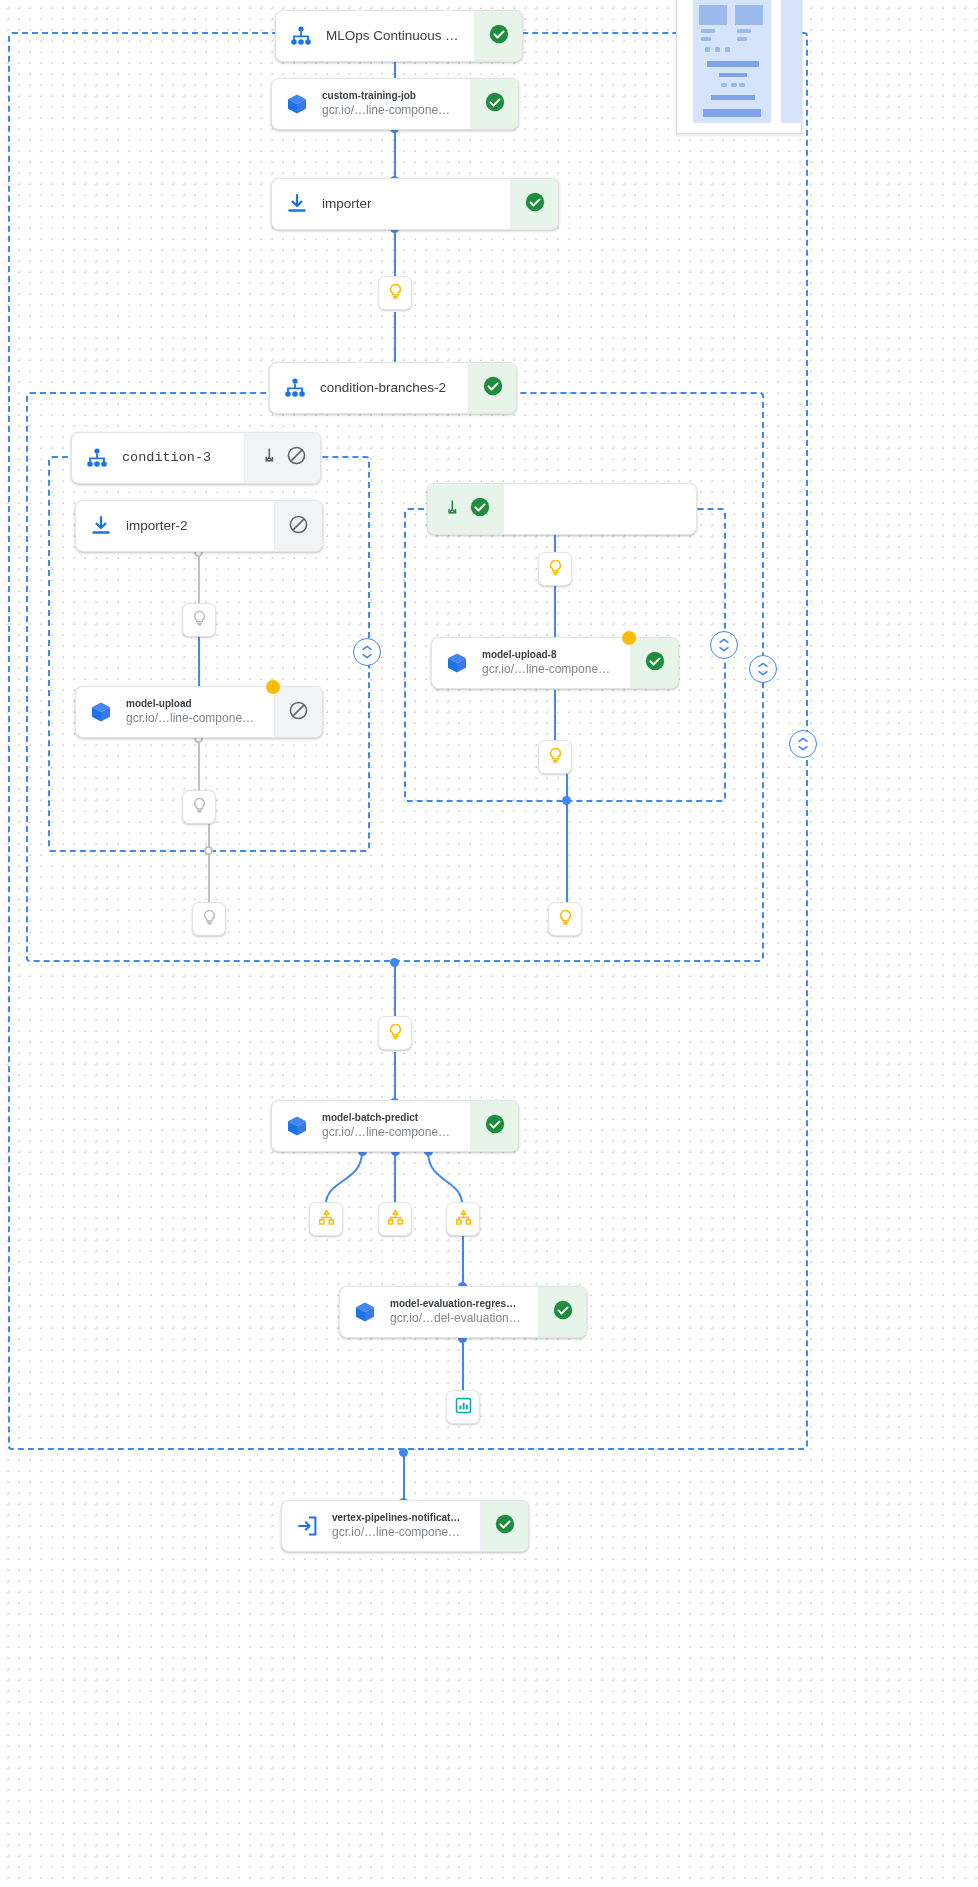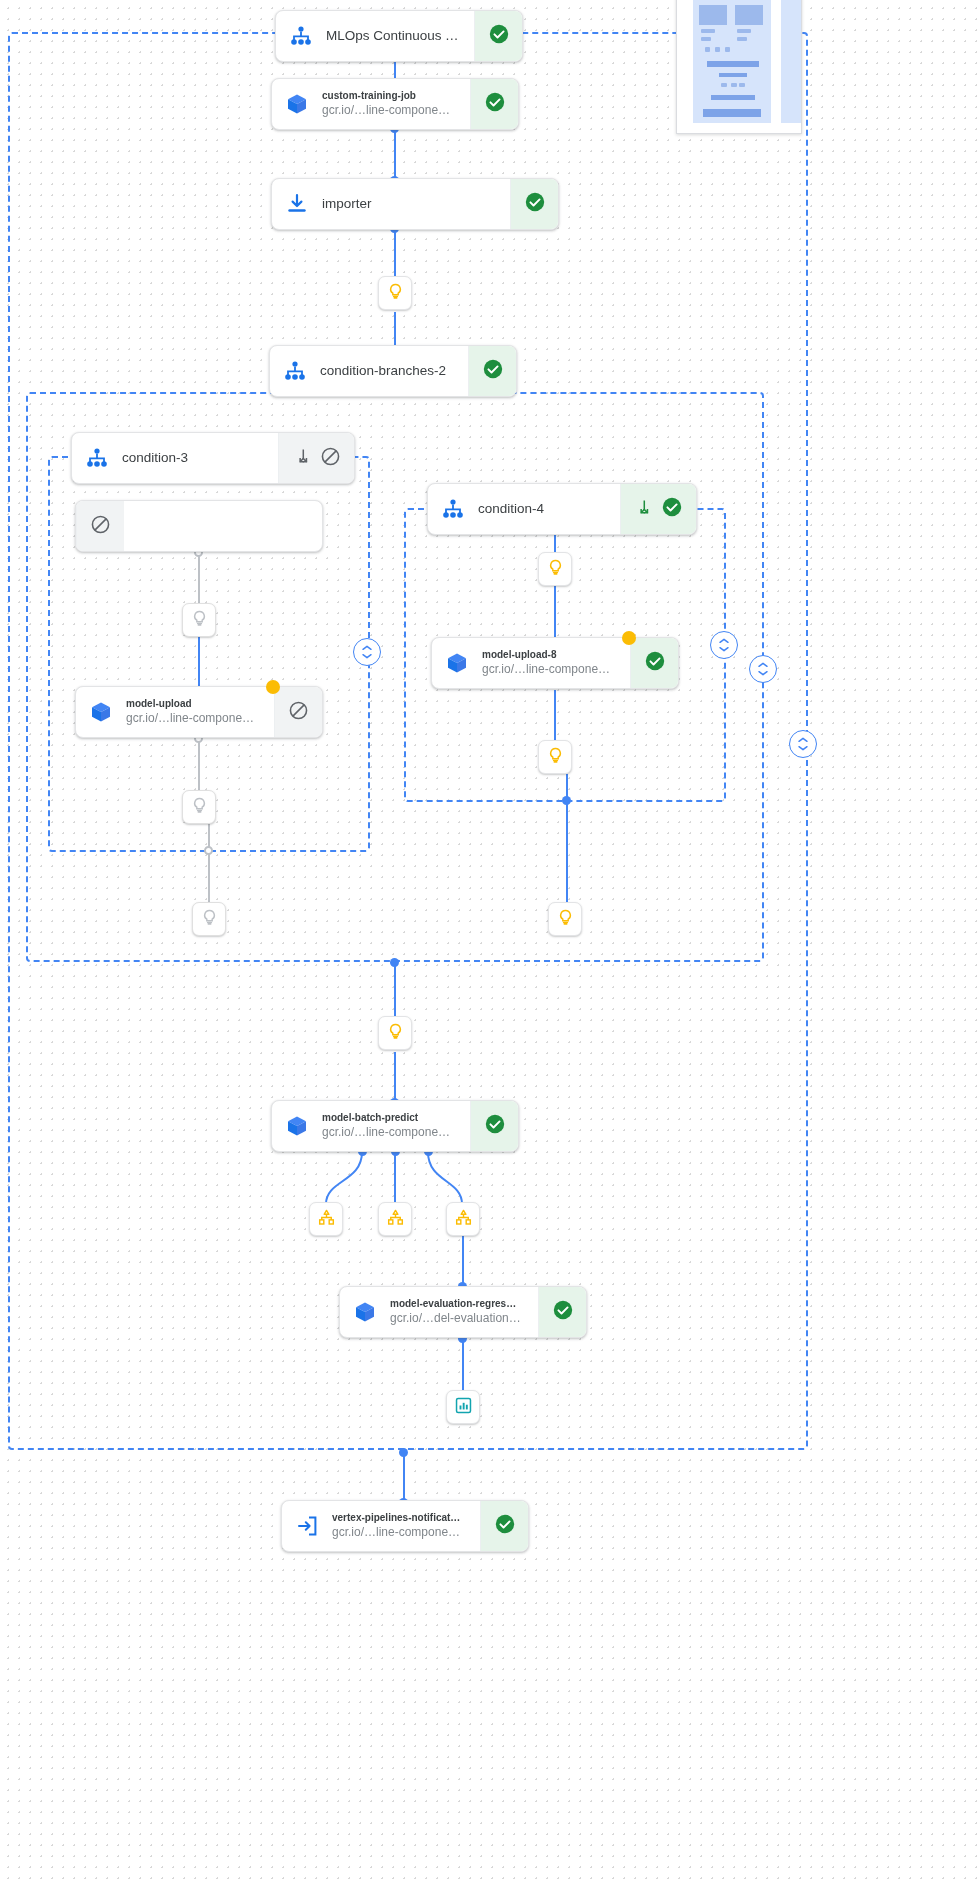--- a/index.html
+++ b/index.html
@@ -226,21 +226,21 @@
 
   <div class="pill" style="left:378px; top:276px;">
     <span>
       <svg width="19" height="19" viewBox="0 0 24 24">
         <path d="M12 3.2 A6 6 0 0 1 15.4 14.2 L15.4 16.2 L8.6 16.2 L8.6 14.2 A6 6 0 0 1 12 3.2 Z" fill="none" stroke="#fbbc04" stroke-width="1.9"></path>
         <path d="M9.6 18.3 L14.4 18.3 M10.4 20.3 L13.6 20.3" stroke="#fbbc04" stroke-width="1.9" stroke-linecap="round"></path>
       </svg>
     </span>
   </div>
 
-  <div class="node" style="left:269px; top:345px; width:248px;">
+  <div class="node" style="left:269px; top:362px; width:248px;">
     <div class="body">
       <span class="icon">
         <svg width="24" height="24" viewBox="0 0 24 24">
           <circle cx="12" cy="5" r="2.6" fill="#1a73e8"></circle>
           <path d="M12 7.6 L12 12 M5 16 L5 12.4 L19 12.4 L19 16" stroke="#1a73e8" stroke-width="1.8" fill="none"></path>
           <circle cx="5" cy="18" r="2.8" fill="#1a73e8"></circle>
           <circle cx="12" cy="18" r="2.8" fill="#1a73e8"></circle>
           <circle cx="19" cy="18" r="2.8" fill="#1a73e8"></circle>
         </svg>
       </span>
@@ -251,21 +251,21 @@
     <div class="badge ok">
       <span>
         <svg width="22" height="22" viewBox="0 0 24 24">
           <circle cx="12" cy="12" r="10" fill="#1e8e3e"></circle>
           <path d="M7 12.4 L10.4 15.8 L17 9.2" stroke="#ffffff" stroke-width="2.1" fill="none" stroke-linecap="round" stroke-linejoin="round"></path>
         </svg>
       </span>
     </div>
   </div>
 
-  <div class="node" style="left:71px; top:432px; width:284px;">
+  <div class="node" style="left:71px; top:432px; width:250px;font-family:Liberation Mono, monospace;">
     <div class="body">
       <span class="icon">
         <svg width="24" height="24" viewBox="0 0 24 24">
           <circle cx="12" cy="5" r="2.6" fill="#1a73e8"></circle>
           <path d="M12 7.6 L12 12 M5 16 L5 12.4 L19 12.4 L19 16" stroke="#1a73e8" stroke-width="1.8" fill="none"></path>
           <circle cx="5" cy="18" r="2.8" fill="#1a73e8"></circle>
           <circle cx="12" cy="18" r="2.8" fill="#1a73e8"></circle>
           <circle cx="19" cy="18" r="2.8" fill="#1a73e8"></circle>
         </svg>
       </span>
@@ -284,20 +284,31 @@
       <span>
         <svg width="21" height="21" viewBox="0 0 24 24">
           <circle cx="12" cy="12" r="9.2" fill="none" stroke="#5f6368" stroke-width="1.8"></circle>
           <path d="M5.6 18.4 L18.4 5.6" stroke="#5f6368" stroke-width="1.8"></path>
         </svg>
       </span>
     </div>
   </div>
 
   <div class="node" style="left:75px; top:500px; width:248px;">
+    <div class="body">
+      <span class="icon">
+        <svg width="24" height="24" viewBox="0 0 24 24">
+          <path d="M12 3 L12 13.5 M7.6 9.6 L12 14 L16.4 9.6" stroke="#1a73e8" stroke-width="2.2" fill="none" stroke-linecap="round" stroke-linejoin="round"></path>
+          <path d="M4.5 18.5 L19.5 18.5" stroke="#1a73e8" stroke-width="2.4" stroke-linecap="round"></path>
+        </svg>
+      </span>
+      <span class="labels">
+        <span class="title">importer-2</span>
+      </span>
+    </div>
     <div class="badge skip">
       <span>
         <svg width="21" height="21" viewBox="0 0 24 24">
           <circle cx="12" cy="12" r="9.2" fill="none" stroke="#5f6368" stroke-width="1.8"></circle>
           <path d="M5.6 18.4 L18.4 5.6" stroke="#5f6368" stroke-width="1.8"></path>
         </svg>
       </span>
     </div>
   </div>
 
@@ -347,34 +358,20 @@
   <div class="pill gray-edge" style="left:192px; top:902px;">
     <span>
       <svg width="19" height="19" viewBox="0 0 24 24">
         <path d="M12 3.2 A6 6 0 0 1 15.4 14.2 L15.4 16.2 L8.6 16.2 L8.6 14.2 A6 6 0 0 1 12 3.2 Z" fill="none" stroke="#bdc1c6" stroke-width="1.9"></path>
         <path d="M9.6 18.3 L14.4 18.3 M10.4 20.3 L13.6 20.3" stroke="#bdc1c6" stroke-width="1.9" stroke-linecap="round"></path>
       </svg>
     </span>
   </div>
 
   <div class="node" style="left:427px; top:483px; width:270px;">
-    <div class="body">
-      <span class="icon">
-        <svg width="24" height="24" viewBox="0 0 24 24">
-          <circle cx="12" cy="5" r="2.6" fill="#1a73e8"></circle>
-          <path d="M12 7.6 L12 12 M5 16 L5 12.4 L19 12.4 L19 16" stroke="#1a73e8" stroke-width="1.8" fill="none"></path>
-          <circle cx="5" cy="18" r="2.8" fill="#1a73e8"></circle>
-          <circle cx="12" cy="18" r="2.8" fill="#1a73e8"></circle>
-          <circle cx="19" cy="18" r="2.8" fill="#1a73e8"></circle>
-        </svg>
-      </span>
-      <span class="labels">
-        <span class="title">condition-4</span>
-      </span>
-    </div>
     <div class="badge ok wide">
       <span>
         <svg width="19" height="19" viewBox="0 0 24 24">
           <path d="M13 3 L13 14.5" stroke="#1e8e3e" stroke-width="1.9" fill="none"></path>
           <path d="M13 14.5 L9 18.5 M9 18.5 L9 14.9 M9 18.5 L12.7 18.5" stroke="#1e8e3e" stroke-width="1.9" fill="none" stroke-linecap="square"></path>
           <path d="M13 14.5 L17 18.5 M17 18.5 L17 14.9 M17 18.5 L13.3 18.5" stroke="#1e8e3e" stroke-width="1.9" fill="none" stroke-linecap="square"></path>
         </svg>
       </span>
       <span>
         <svg width="22" height="22" viewBox="0 0 24 24">

